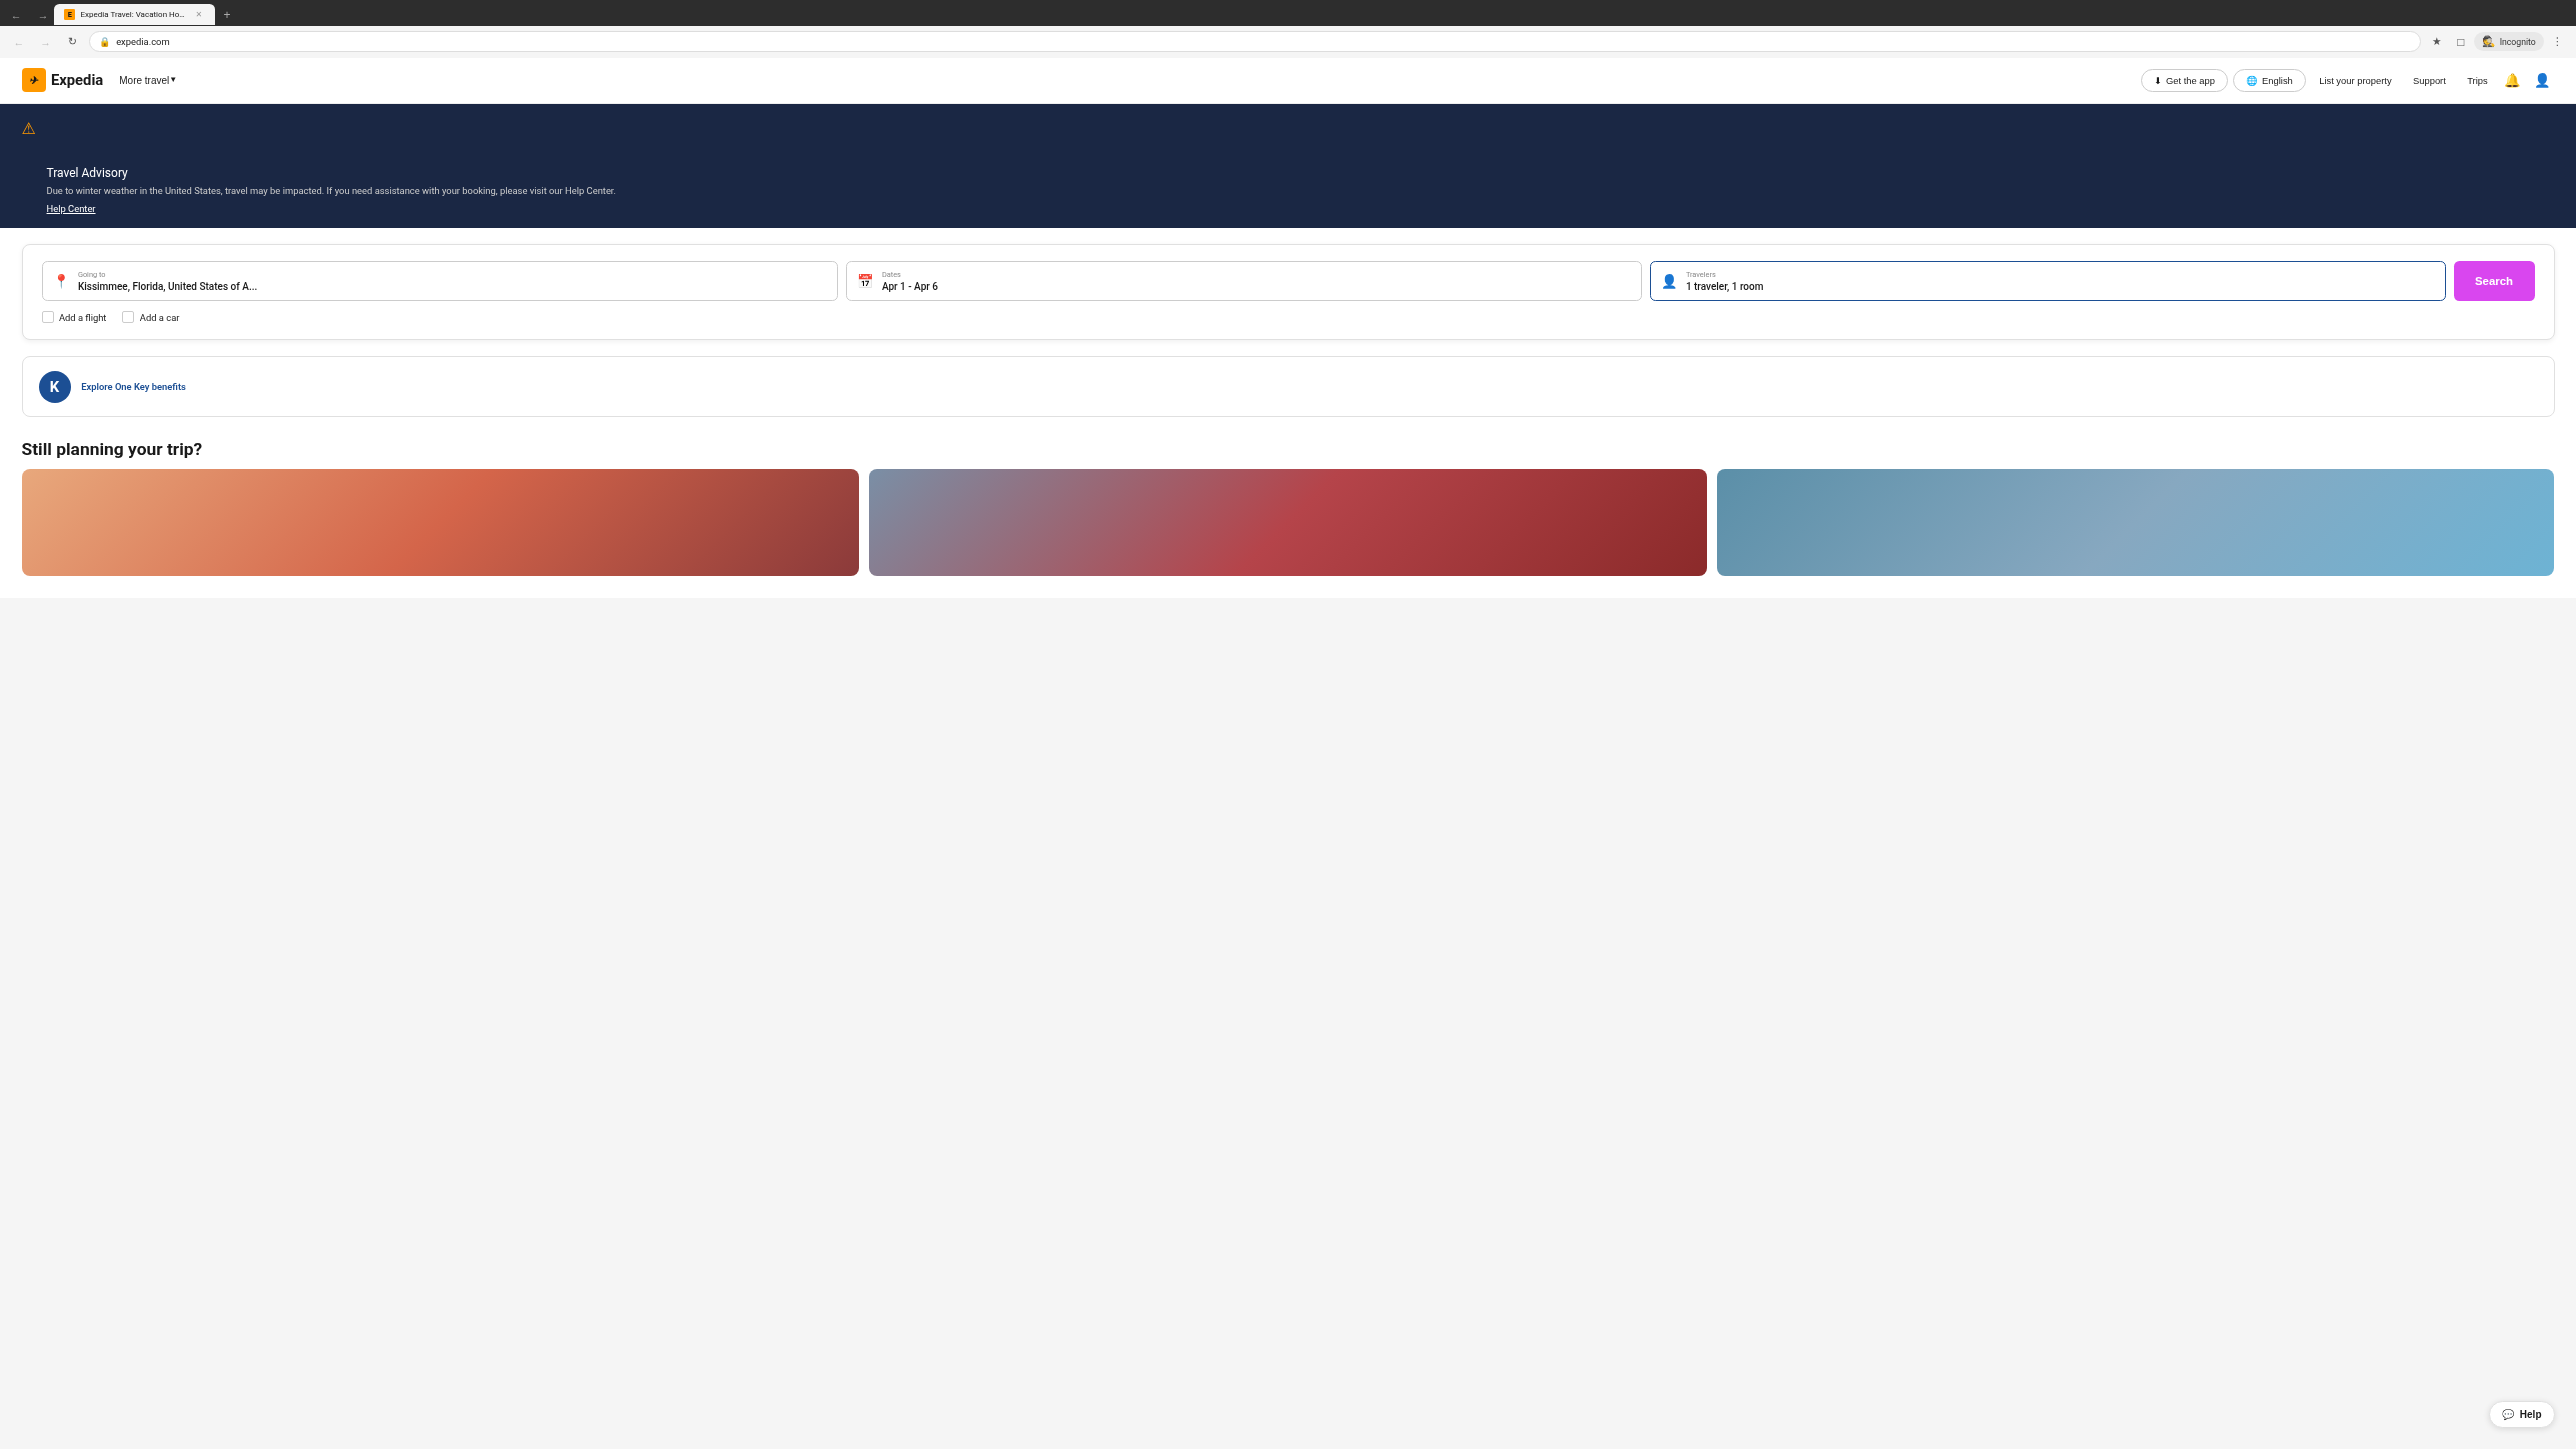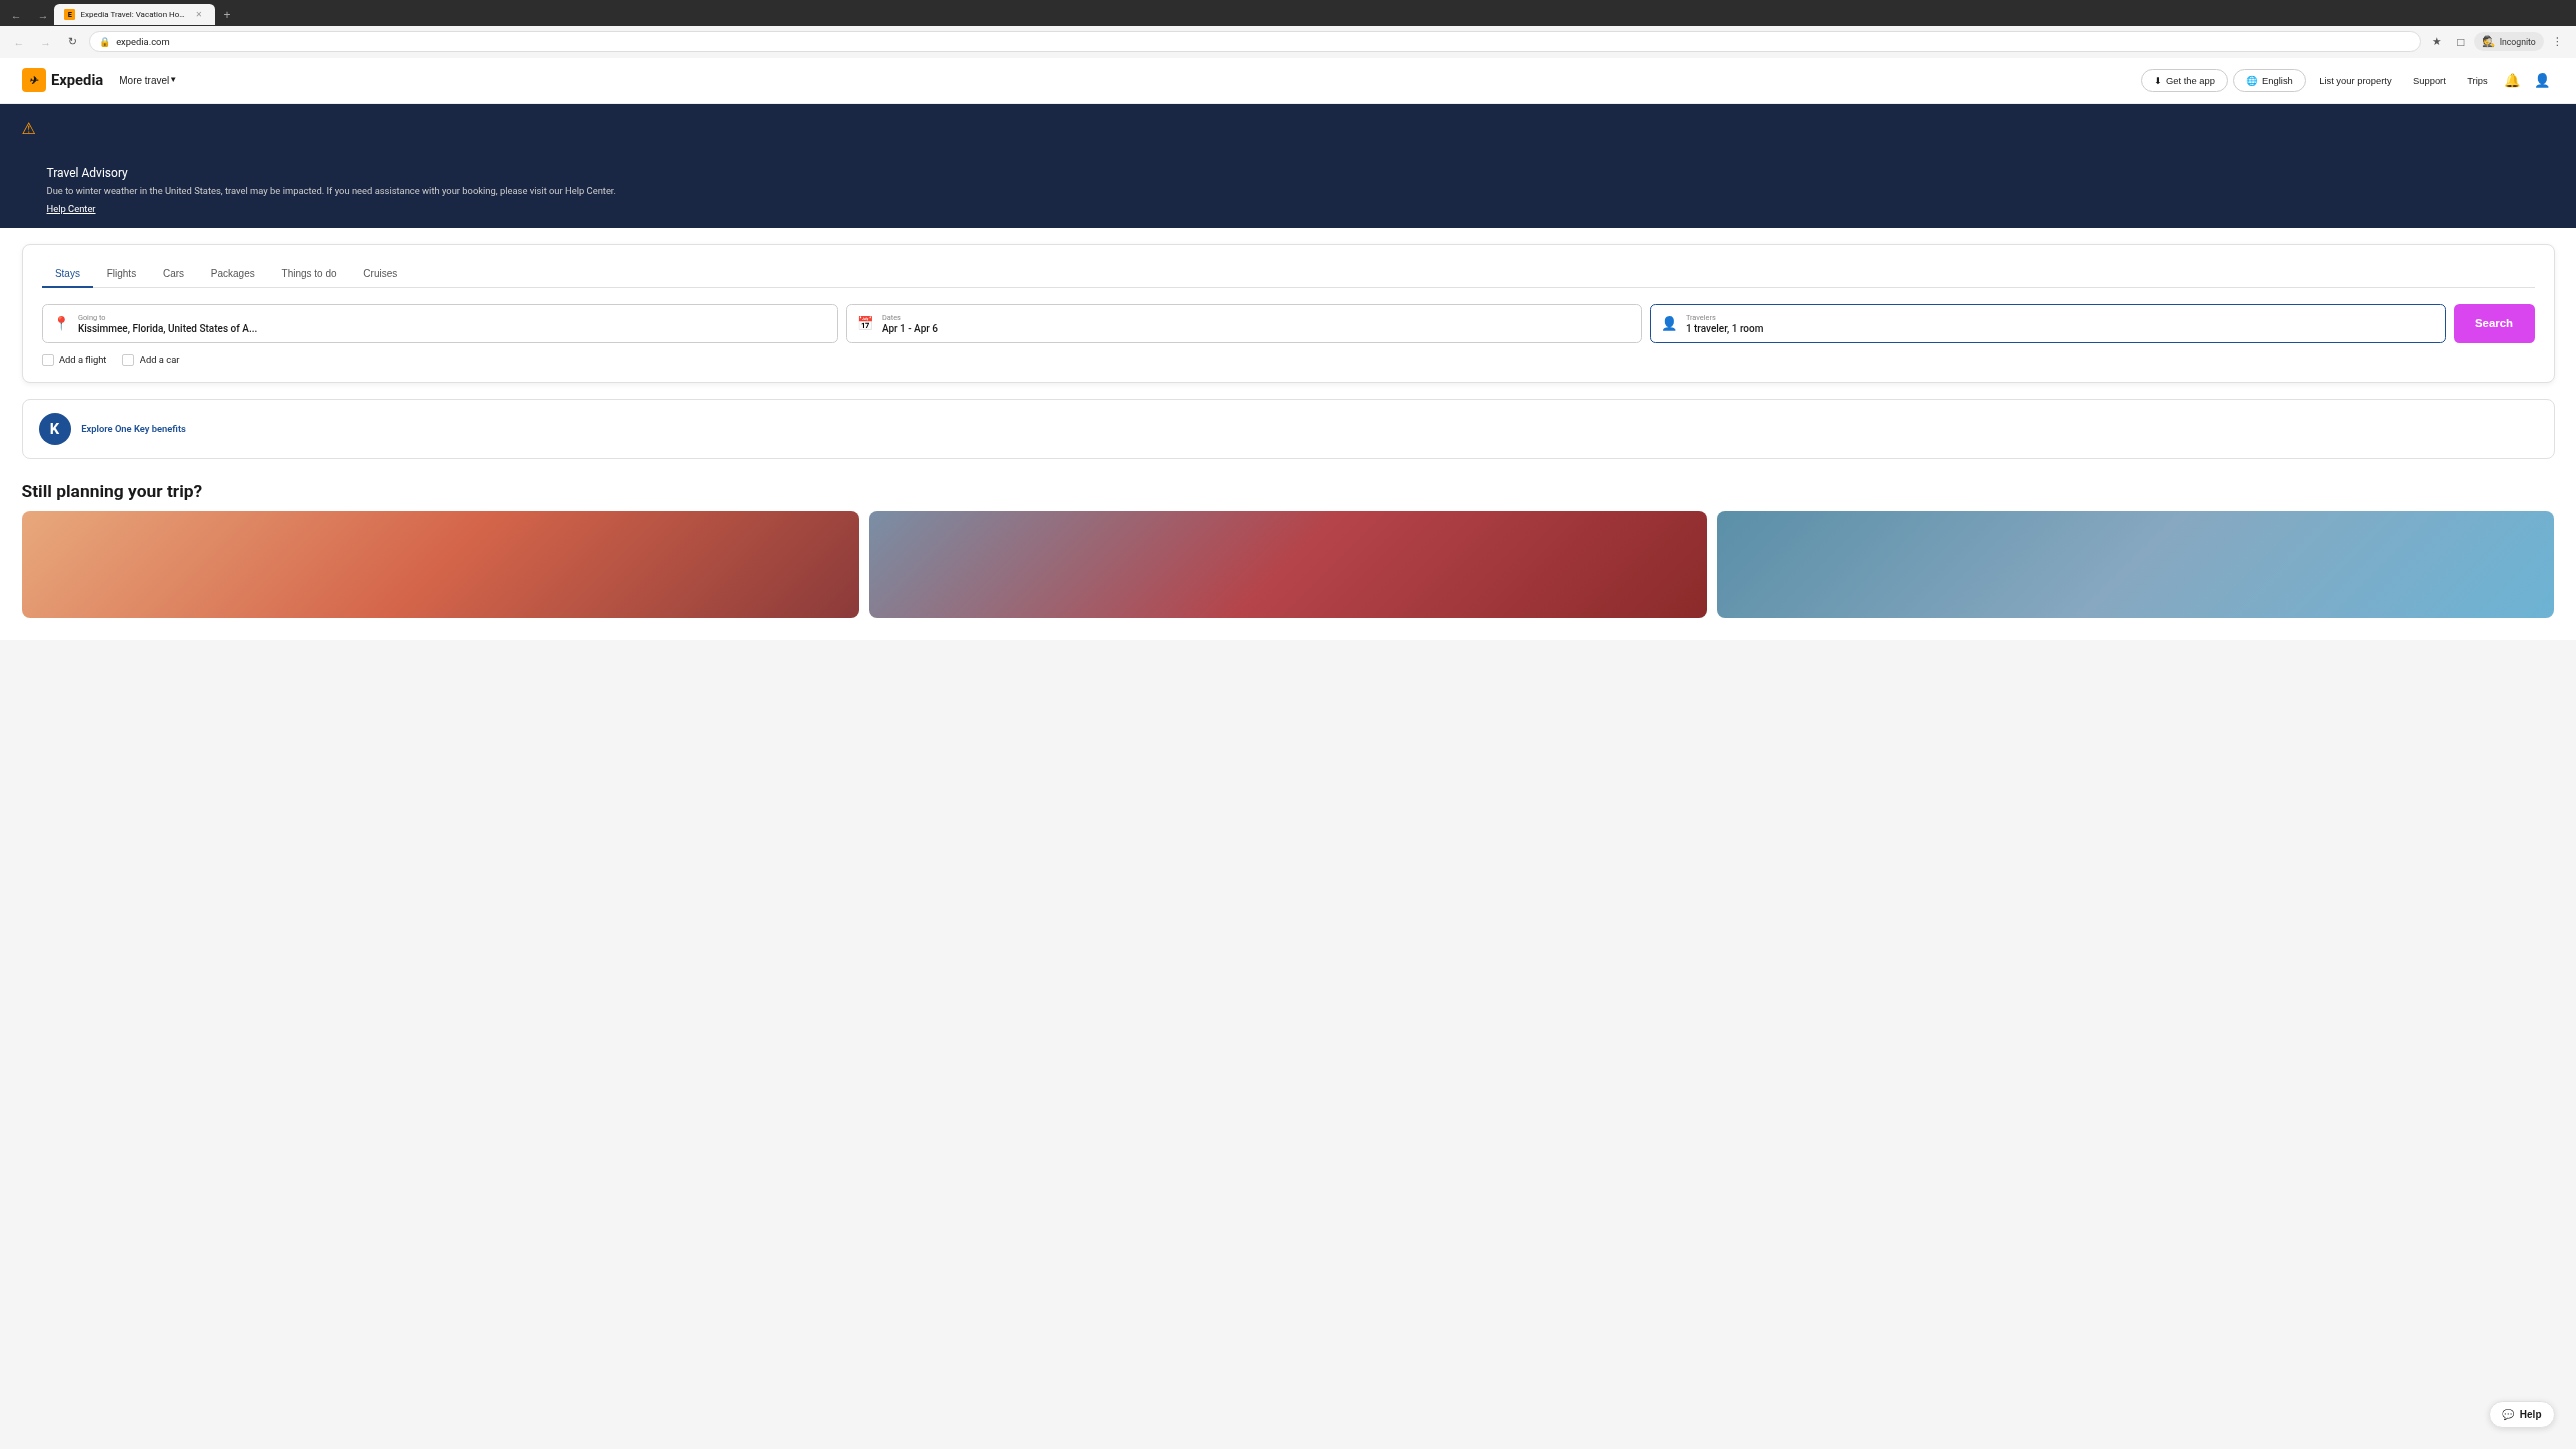--- a/index.html
+++ b/index.html
@@ -421,40 +421,20 @@
     <span class="advisory-icon">⚠</span>
     <div class="advisory-content">
       <div class="advisory-title">Travel Advisory</div>
       <div class="advisory-text">Due to winter weather in the United States, travel may be impacted. If you need assistance with your booking, please visit our Help Center.</div>
       <a class="advisory-link">Help Center</a>
     </div>
   </div>
 
   <div class="search-widget">
 
-    <div class="search-tabs">
-      <button class="search-tab active">
-        <span>Stays</span>
-      </button>
-      <button class="search-tab">
-        <span>Flights</span>
-      </button>
-      <button class="search-tab">
-        <span>Cars</span>
-      </button>
-      <button class="search-tab">
-        <span>Packages</span>
-      </button>
-      <button class="search-tab">
-        <span>Things to do</span>
-      </button>
-      <button class="search-tab">
-        <span>Cruises</span>
-      </button>
-    </div>
 
     <div class="search-fields">
       <div class="search-field">
         <span class="field-icon">📍</span>
         <div class="field-content">
           <div class="field-label">Going to</div>
           <div class="field-value">Kissimmee, Florida, United States of A...</div>
         </div>
       </div>
 

